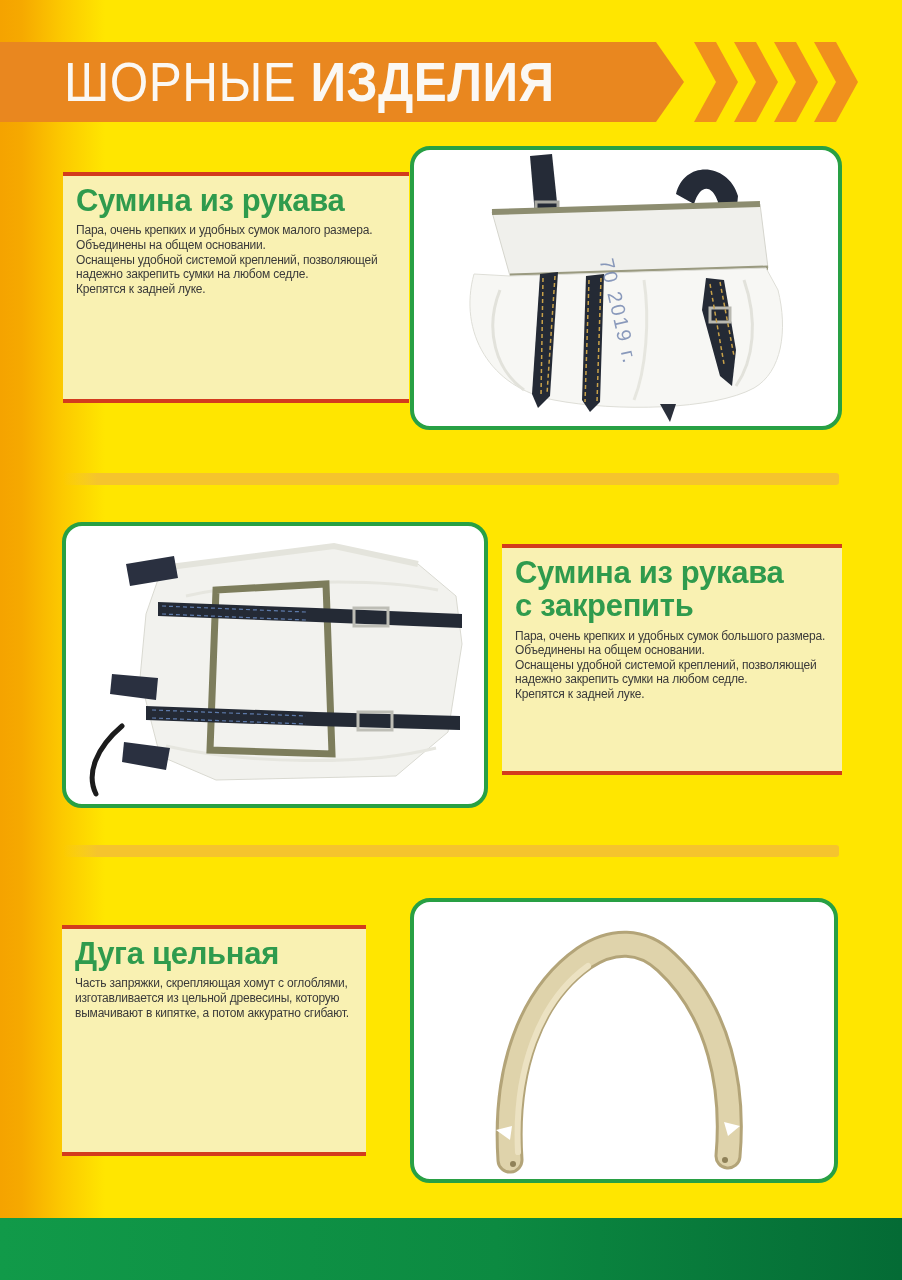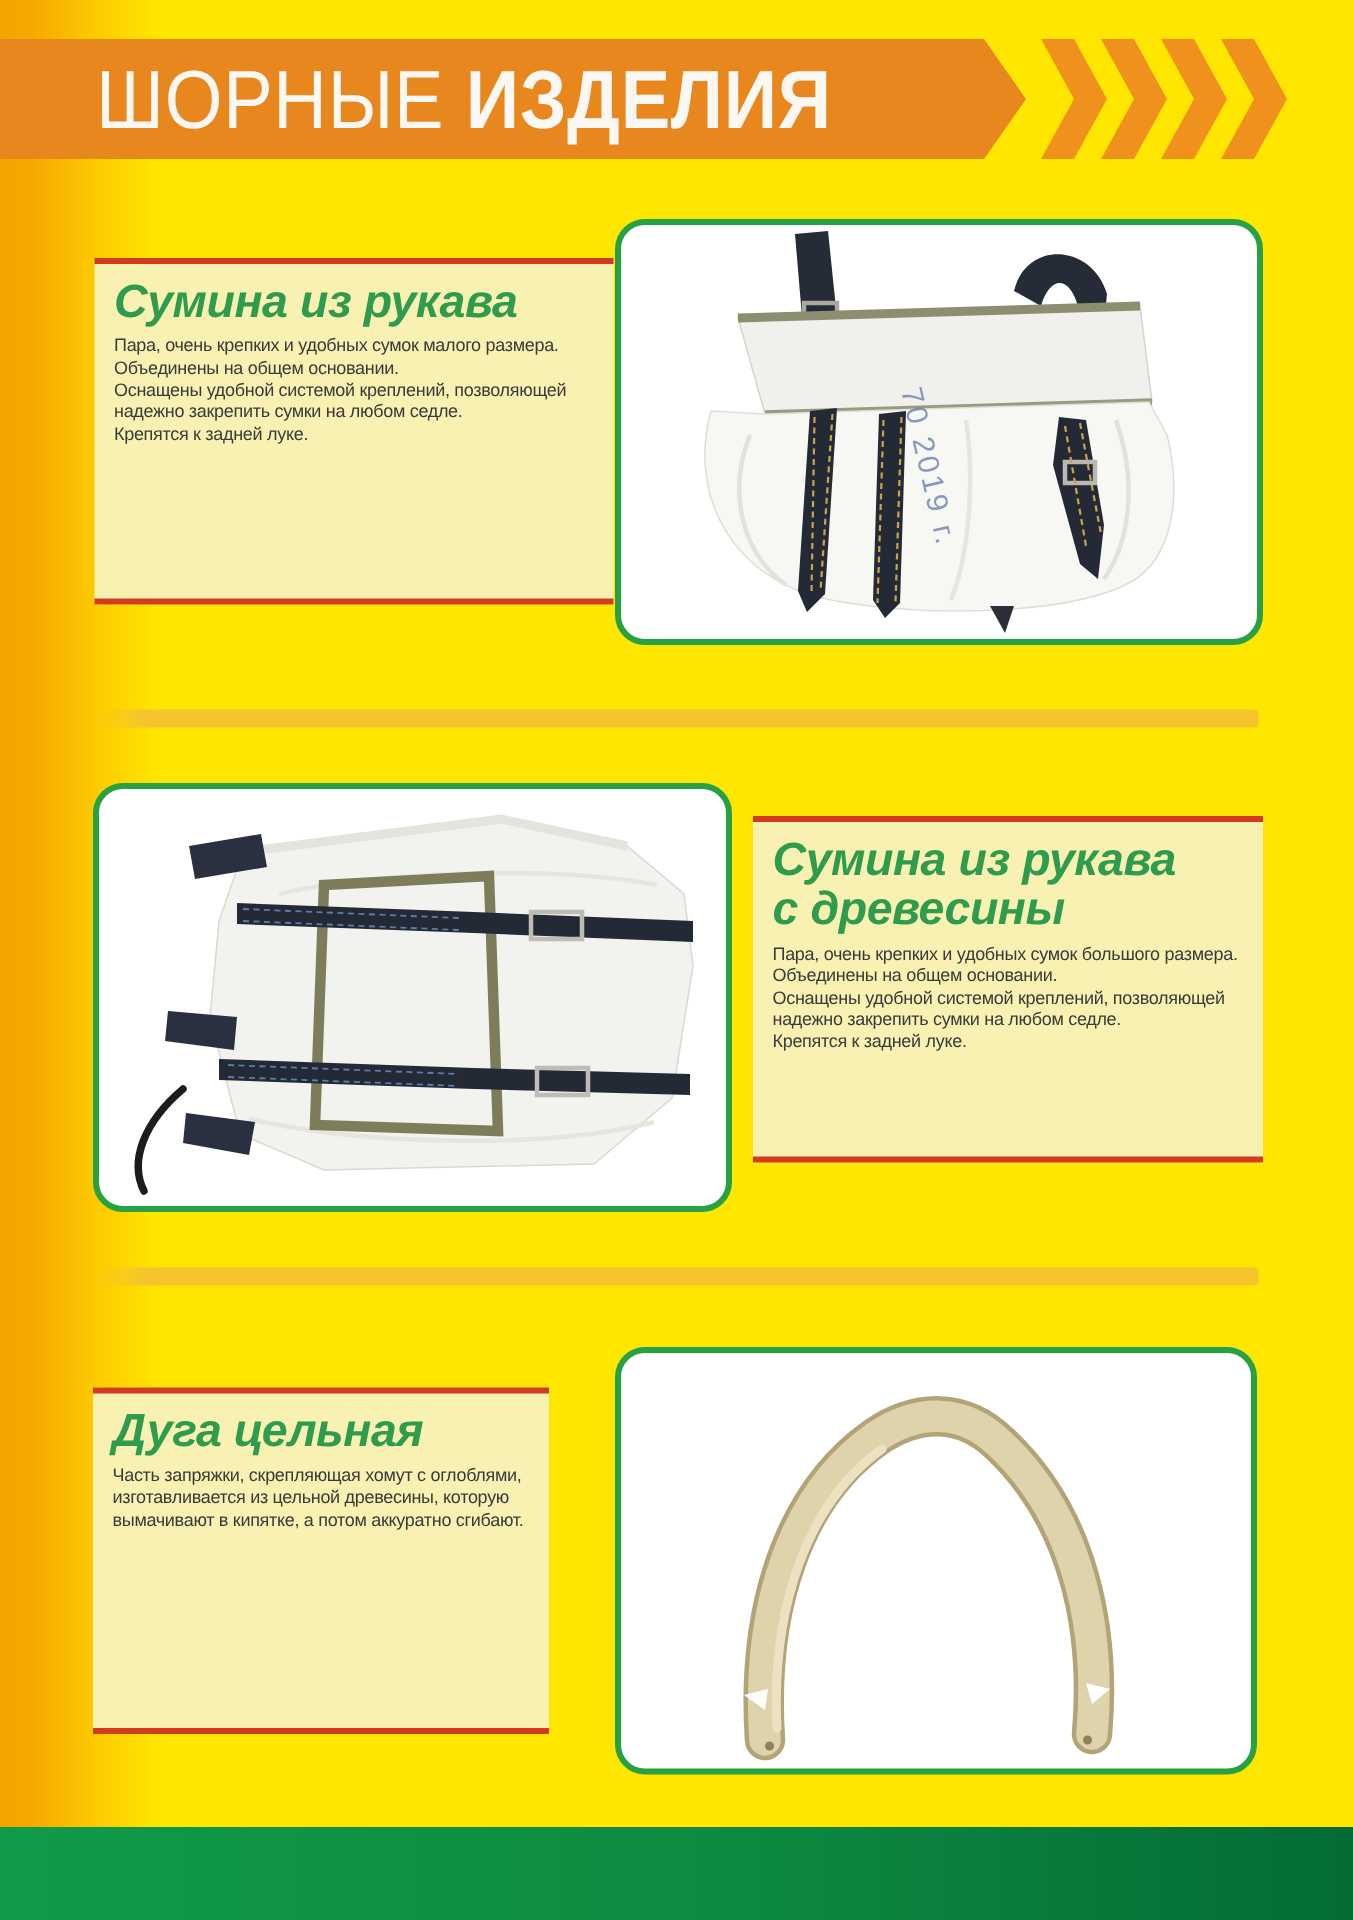--- a/index.html
+++ b/index.html
@@ -2,37 +2,37 @@
 <html><head>
 <meta charset="utf-8">
 <style>
   html,body{margin:0;padding:0;}
   body{
     width:902px;height:1280px;position:relative;overflow:hidden;
     font-family:"Liberation Sans",sans-serif;
     background:linear-gradient(90deg,#F5A300 0px,#F6A900 22px,#FCC900 62px,#FFE600 105px,#FFE600 100%);
   }
   
-  .banner{position:absolute;left:0;top:26px;width:808px;height:80px;}
+  .banner{position:absolute;left:0;top:42px;width:808px;height:80px;}
   .banner svg{position:absolute;left:0;top:0;}
   .banner-text{
     position:absolute;left:64px;top:0;height:80px;display:flex;align-items:center;
     color:#FBF8F3;font-size:55px;white-space:nowrap;
     transform:scaleX(.9);transform-origin:0 50%;letter-spacing:.5px;
   }
   .banner-text .w1{font-weight:400;margin-right:16px;}
   .banner-text .w2{font-weight:700;}
   
   .text-card{
     position:absolute;background:#F9F1B2;
     border-top:4px solid #D33B1D;border-bottom:4px solid #D33B1D;
     padding:8px 13px 10px 13px;box-sizing:border-box;min-height:231px;
   }
   .product-title{margin:0 0 6px 0;color:#2F9B4D;font-size:31px;font-weight:700;line-height:1.08;letter-spacing:-.3px;}
-  .product-title span{display:block;font-style:italic;}
+  .product-title span{display:block;}
   .text-card p{margin:0;color:#3A3A3A;font-size:12px;line-height:1.21;letter-spacing:-.2px;}
   .photo-card{
     position:absolute;background:#FFFFFF;border:4px solid #28A044;border-radius:20px;
     box-sizing:border-box;overflow:hidden;
   }
   .photo-card svg{display:block;width:100%;height:100%;}
   .stamp{
     position:absolute;left:150px;top:150px;color:rgba(100,122,168,.75);
     font-size:20px;transform:rotate(77deg);letter-spacing:2px;white-space:nowrap;
   }
@@ -140,21 +140,21 @@
       <polygon points="46,148 92,152 90,174 44,168" fill="#2A3040"></polygon>
       <polygon points="58,216 104,222 100,244 56,236" fill="#2A3040"></polygon>
       <path d="M56,200 C30,222 20,248 30,268" fill="none" stroke="#1C1C1C" stroke-width="5" stroke-linecap="round"></path>
     </g>
   </svg>
 </div>
 
 <div class="text-card" style="left:502px;top:544px;width:340px;">
   <h2 class="product-title">
     <span>Сумина из рукава</span>
-    <span>с древесины</span>
+    <span>с закрепить</span>
   </h2>
   <p>Пара, очень крепких и удобных сумок большого размера.  Объединены на общем основании.</p>
   <p>Оснащены удобной системой креплений, позволяющей надежно закрепить сумки на любом седле.</p>
   <p>Крепятся к задней луке.</p>
 </div>
 
 <div class="divider" style="top:845px;"></div>
 
 <div class="text-card" style="left:62px;top:925px;width:304px;">
   <h2 class="product-title">

